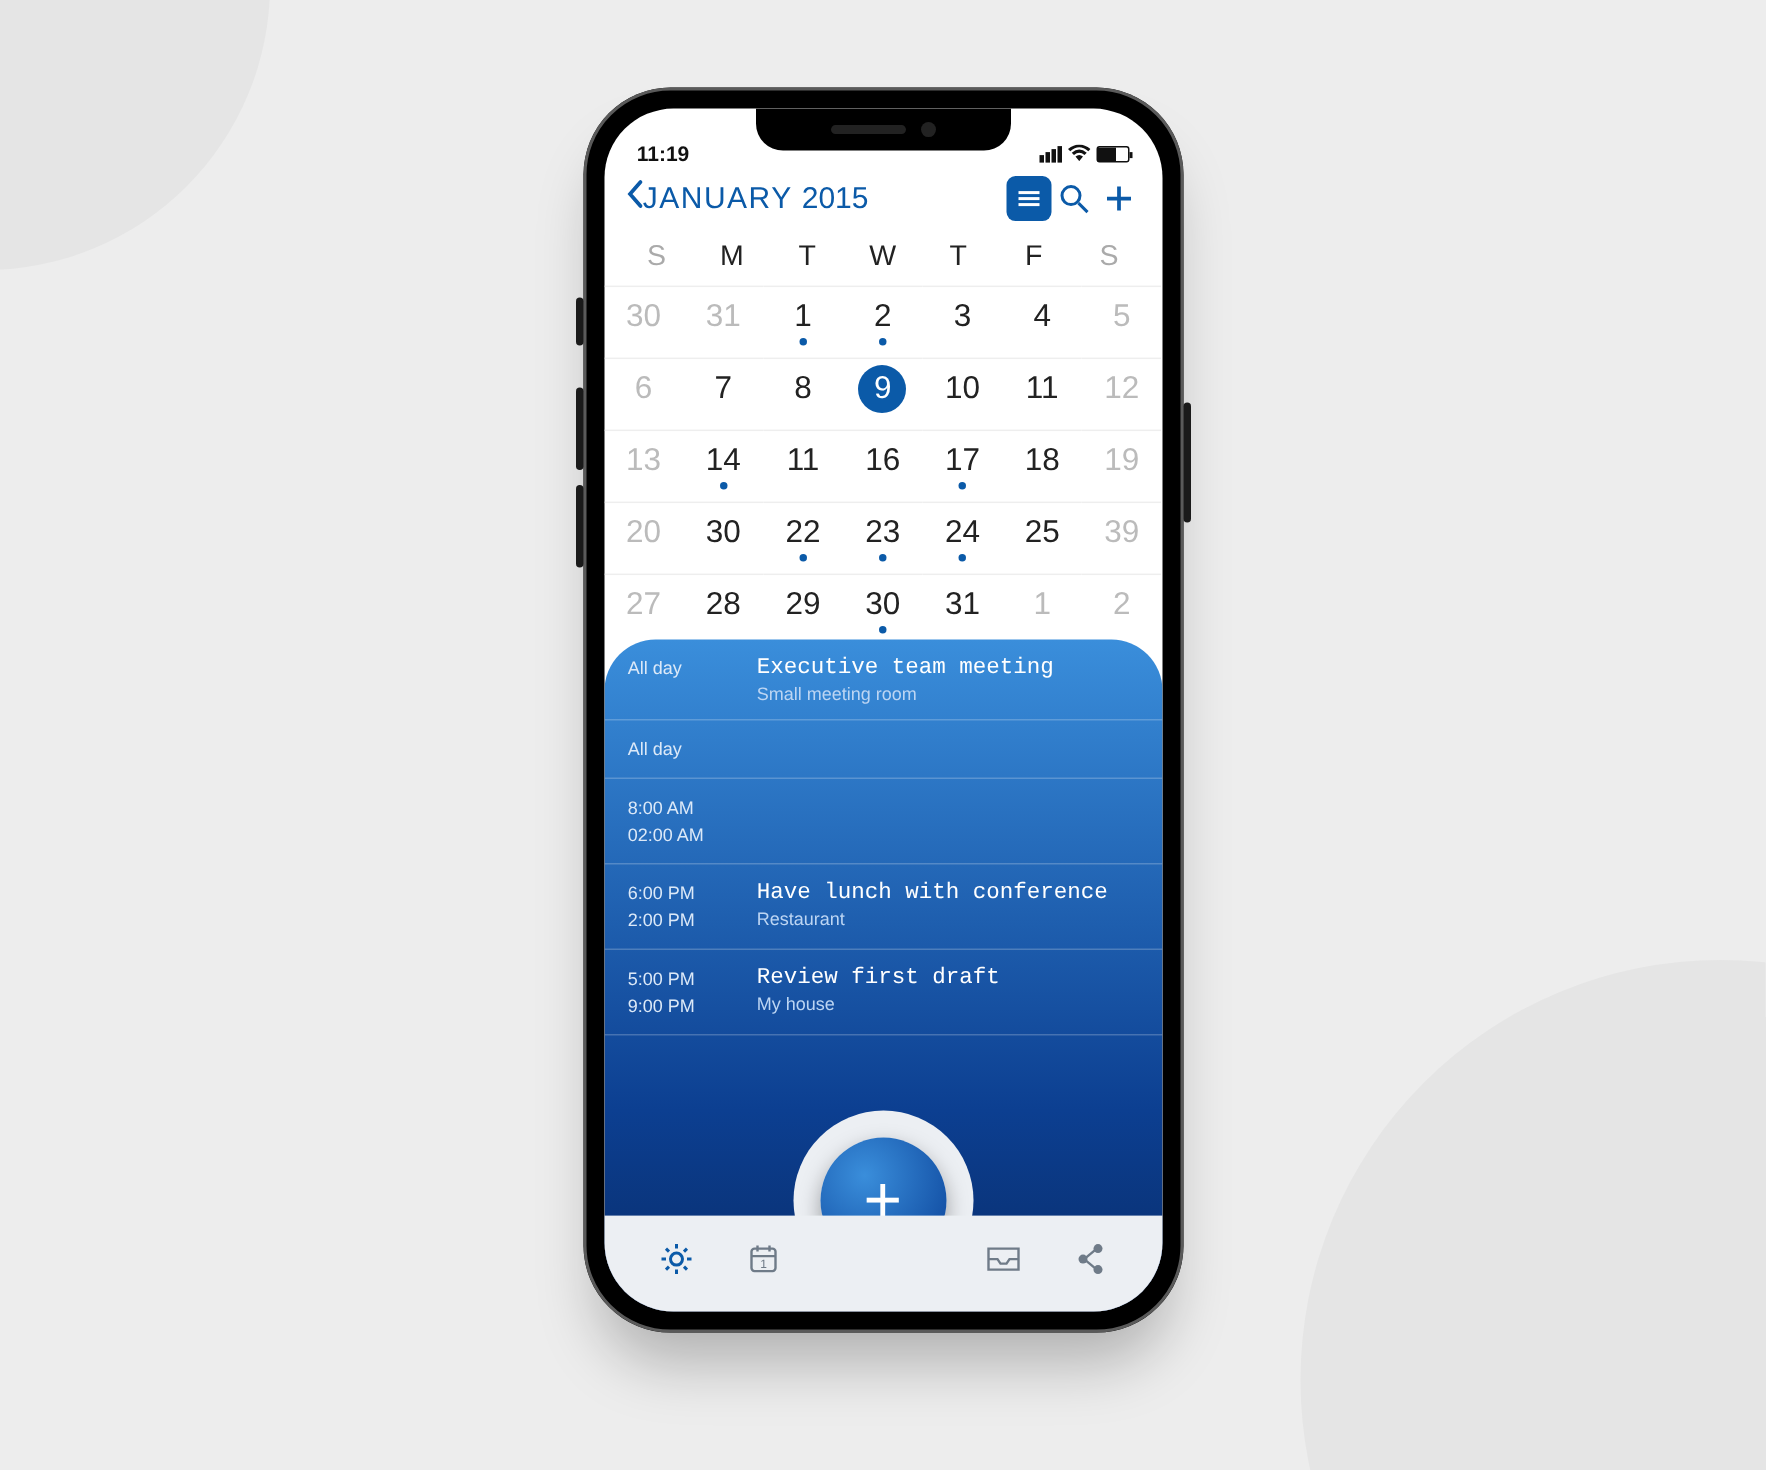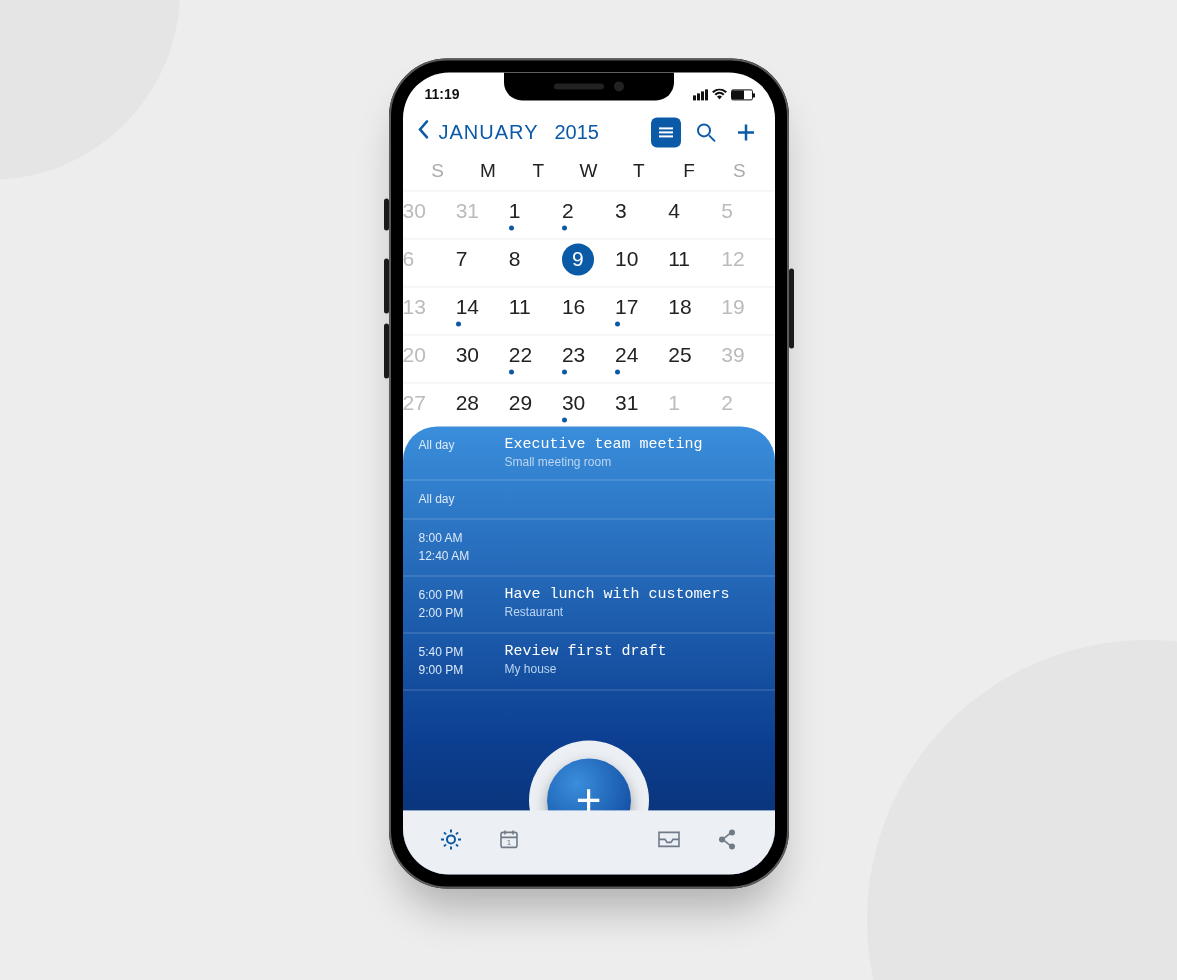--- a/index.html
+++ b/index.html
@@ -64,61 +64,60 @@
     width: 170px; height:28px;
     background:#000;
     border-radius: 0 0 18px 18px;
     z-index:5;
     display:flex; align-items:center; justify-content:center; gap:10px;
   }
   .speaker{ width:50px; height:6px; background:#222; border-radius:3px;}
   .cam{ width:10px; height:10px; background:#222; border-radius:50%;}
   .status-bar{
     height:38px; flex:none;
-    display:flex; justify-content:space-between; align-items:center;
+    display:flex; justify-content:space-between; align-items:flex-end;
     padding: 6px 22px 0;
     font-size:14px; font-weight:600; color:#111;
   }
   .status-right{ display:flex; gap:4px; align-items:center;}
   .sig{ display:flex; gap:1px; align-items:flex-end;}
   .sig span{ width:3px; background:#111;}
   .sig span:nth-child(1){height:5px}.sig span:nth-child(2){height:7px}
   .sig span:nth-child(3){height:9px}.sig span:nth-child(4){height:11px}
   .wifi{font-size:13px;}
   .batt{ width:22px; height:11px; border:1px solid #111; border-radius:2px; position:relative;}
   .batt::after{content:"";position:absolute; right:-3px; top:3px; width:2px; height:4px; background:#111;}
   .batt i{display:block; width:60%; height:100%; background:#111;}
 
   
   .app-header{
     height:44px; flex:none;
     display:flex; align-items:center;
     padding:0 14px;
-    gap:10px;
   }
   .back{ color:#0b5aa8; font-size:22px; }
   .title{ color:#0b5aa8; font-size:20px; letter-spacing:1px; font-weight:500;}
   .year{ color:#0b5aa8; font-size:20px; margin-left:6px;}
   .spacer{flex:1}
   .hicon{ width:30px; height:30px; display:flex; align-items:center; justify-content:center; color:#0b5aa8; font-size:20px;}
   .hicon.boxed{ background:#0b5aa8; color:#fff; border-radius:6px;}
   
   .weekdays{
     display:grid; grid-template-columns:repeat(7,1fr);
     padding:6px 10px 8px; color:#222;
   }
   .weekdays div{ text-align:center; font-size:19px; font-weight:400;}
   .weekdays div.dim{ color:#aaa;}
   
   .cal{
     display:grid; grid-template-columns:repeat(7,1fr);
   }
   .day{
     height:48px;
-    display:flex; flex-direction:column; align-items:flex-start; justify-content:center;
+    display:flex; flex-direction:column; align-items:center; justify-content:center;
     border-top:1px solid #eee;
     font-size:21px; color:#222; position:relative;
   }
   .day.dim{ color:#bbb;}
   .day.sel span.num{
     width:32px; height:32px; border-radius:50%;
     background:#0b5aa8; color:#fff;
     display:flex; align-items:center; justify-content:center;
   }
   .day .dot{ width:5px; height:5px; border-radius:50%; background:#0b5aa8; margin-top:2px;}
@@ -400,36 +399,36 @@
           </div>
         </div>
         <div class="evt">
           <div class="time">
             <div>All day</div>
           </div>
         </div>
         <div class="evt">
           <div class="time">
             <div>8:00 AM</div>
-            <div>12:40 AM</div>
+            <div>02:00 AM</div>
           </div>
         </div>
         <div class="evt">
           <div class="time">
             <div>6:00 PM</div>
             <div>2:00 PM</div>
           </div>
           <div class="body">
-            <div class="t1">Have lunch with customers</div>
+            <div class="t1">Have lunch with conference</div>
             <div class="t2">Restaurant</div>
           </div>
         </div>
         <div class="evt">
           <div class="time">
-            <div>5:40 PM</div>
+            <div>5:00 PM</div>
             <div>9:00 PM</div>
           </div>
           <div class="body">
             <div class="t1">Review first draft</div>
             <div class="t2">My house</div>
           </div>
         </div>
       </div>
 
     <div class="fab-wrap">

